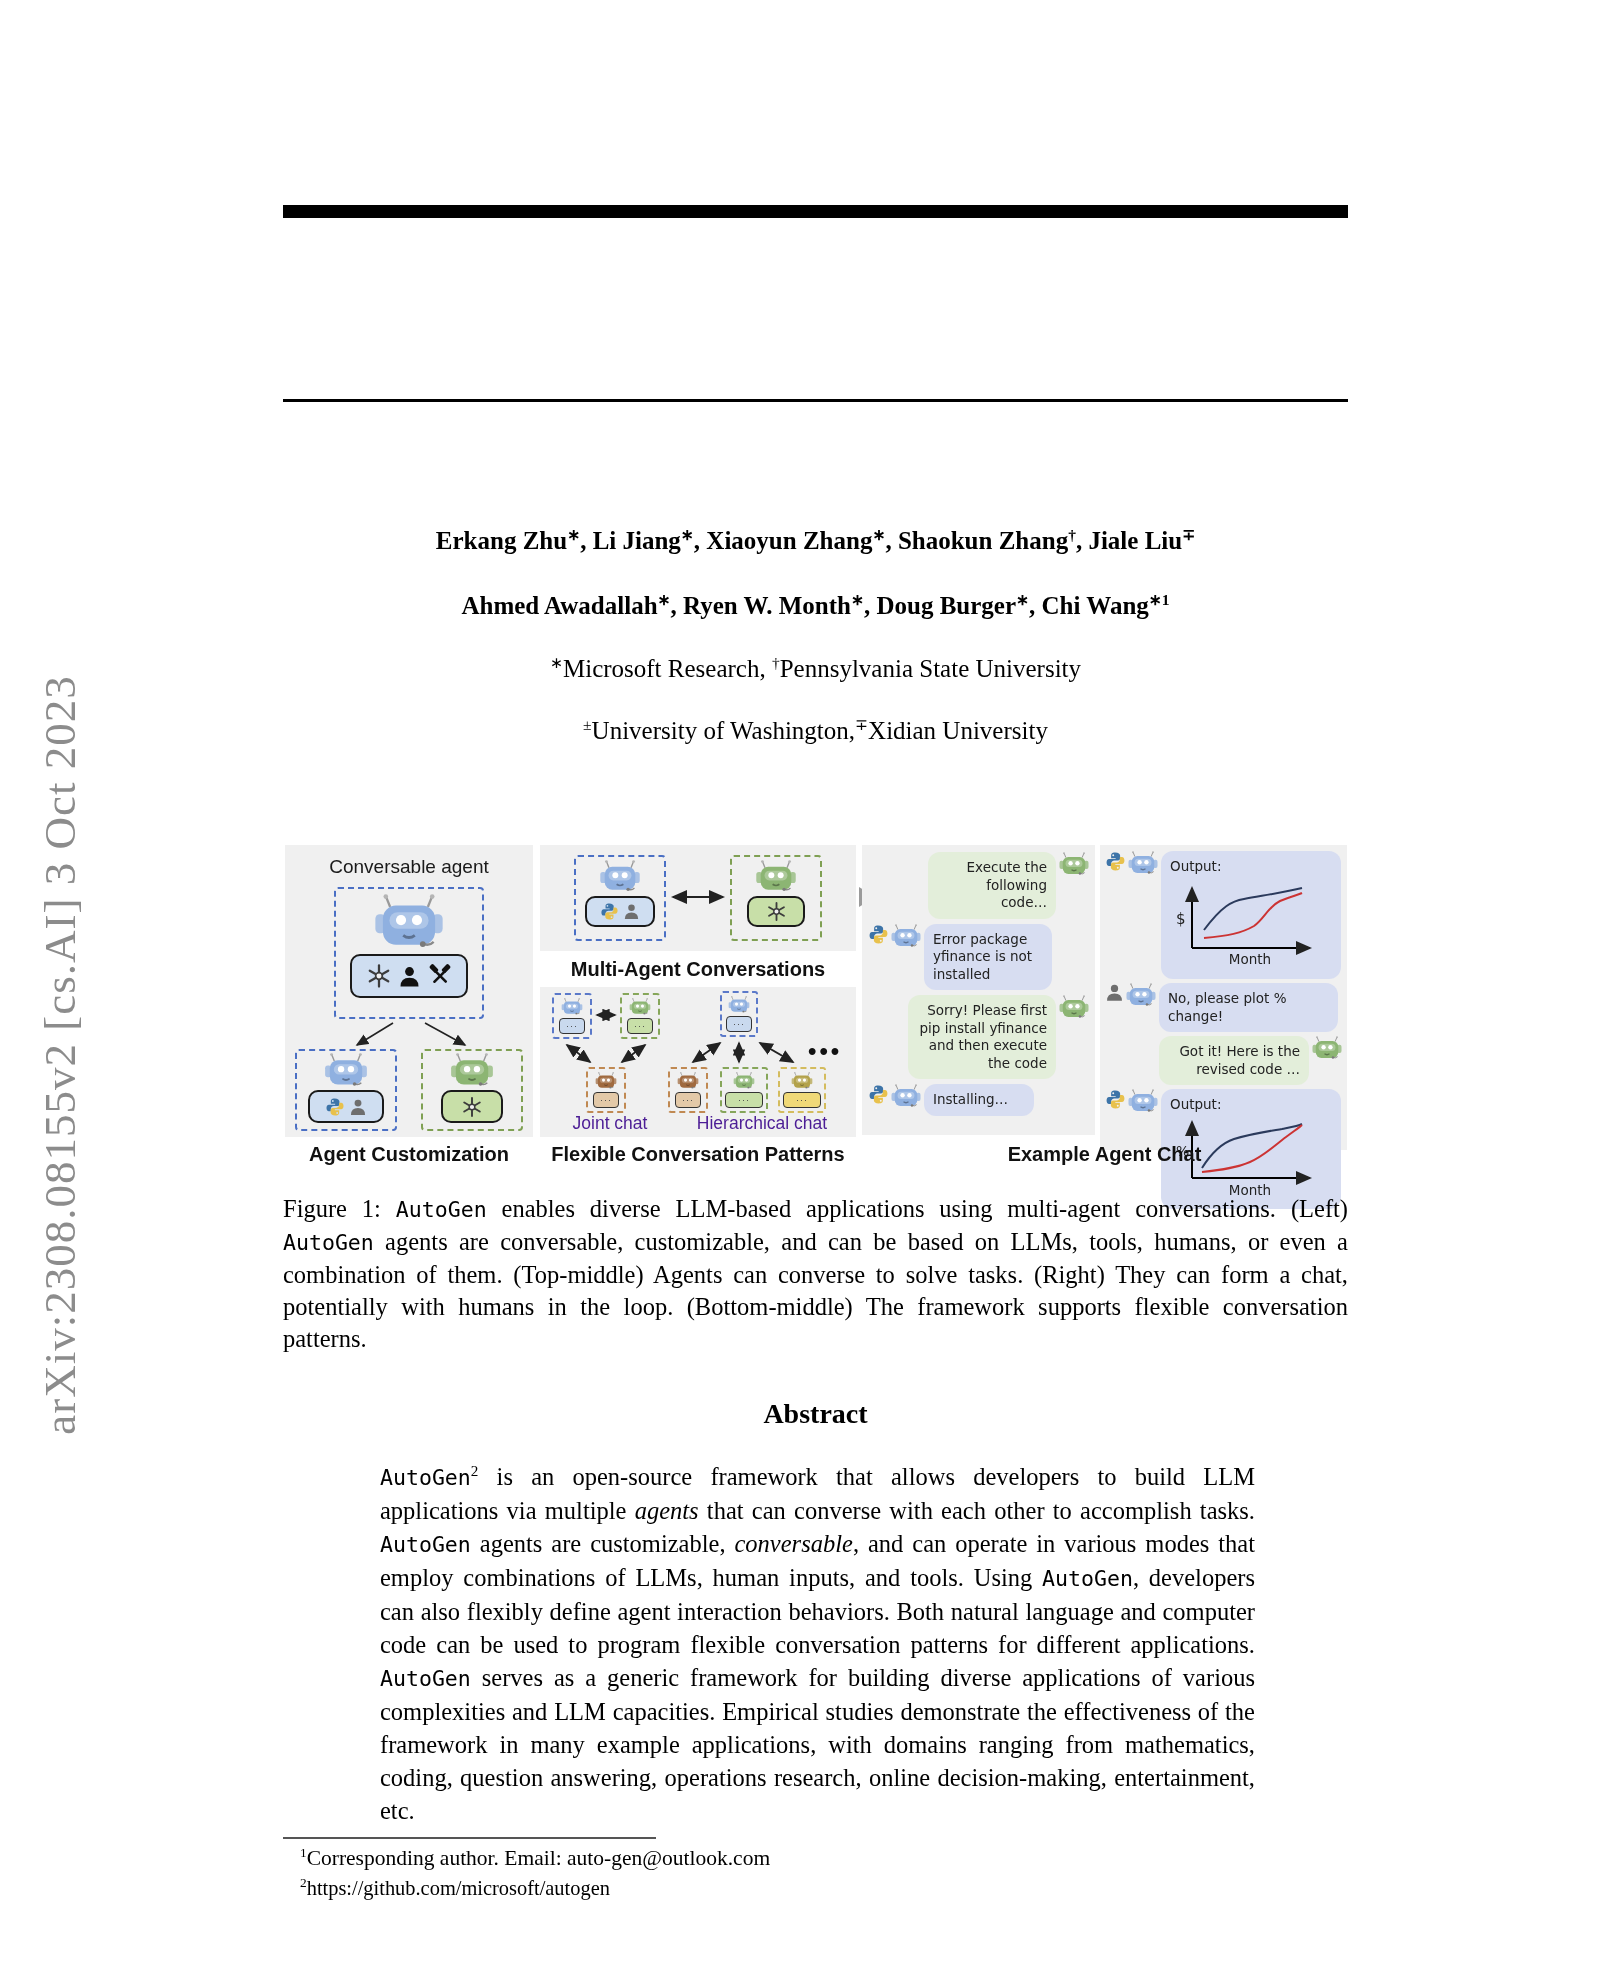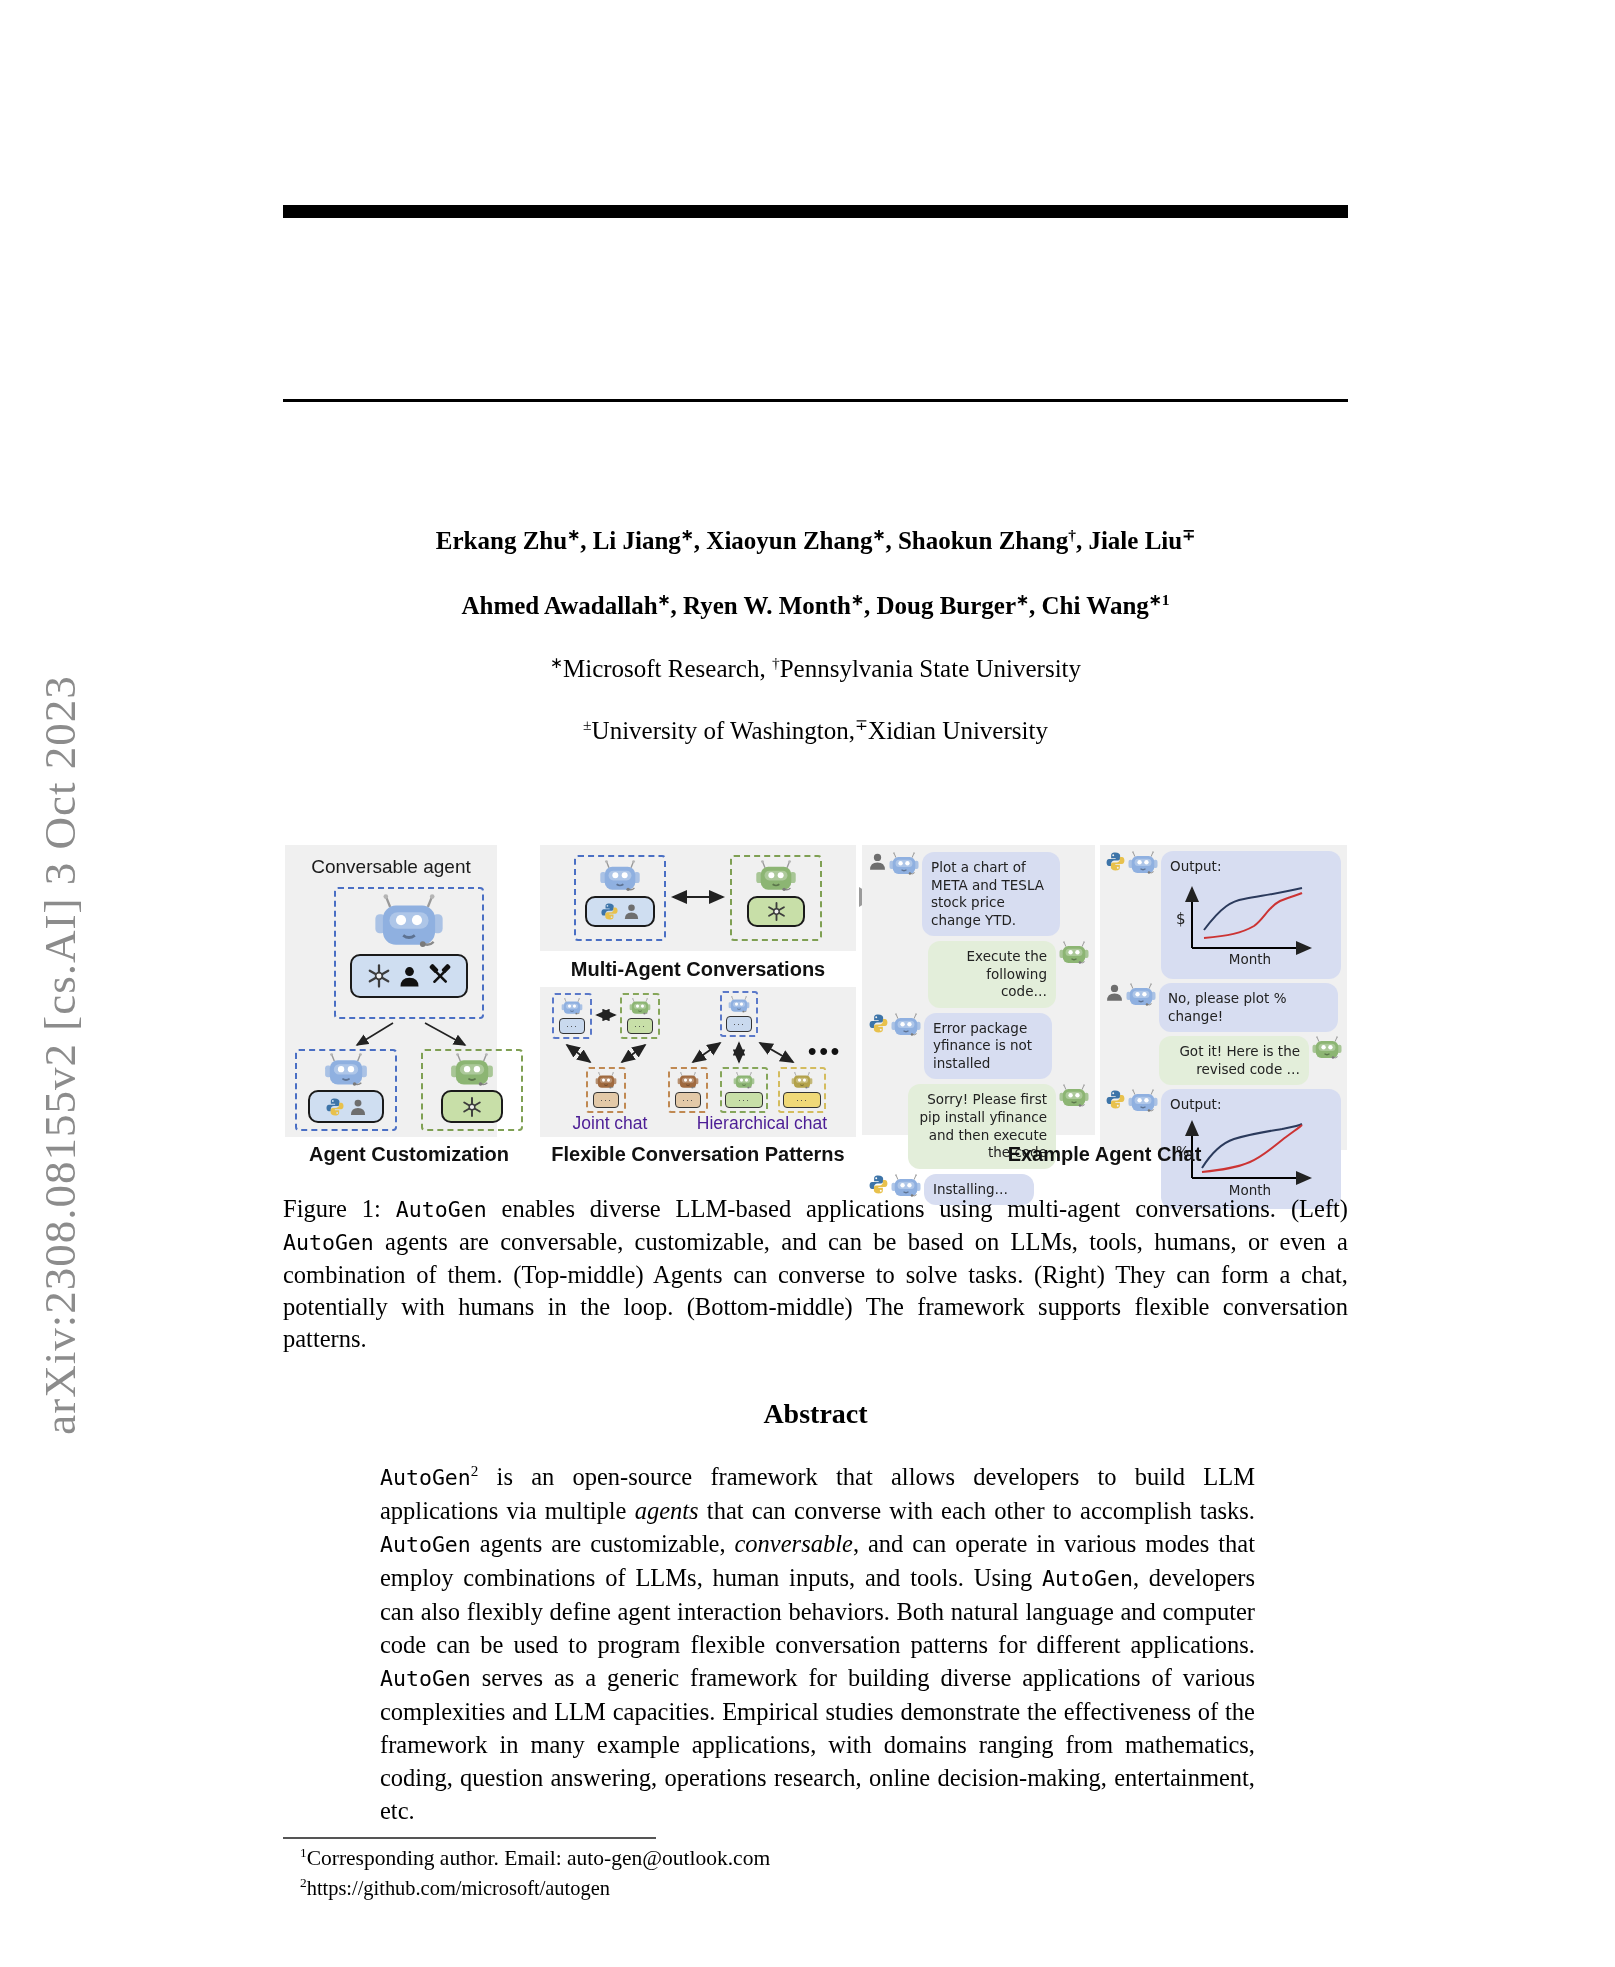--- a/index.html
+++ b/index.html
@@ -148,21 +148,21 @@
   <div class="midrule"></div>
 
   <div class="authors-line rich" style="top:527px;"><span>Erkang Zhu</span><sup>∗</sup><span>, Li Jiang</span><sup>∗</sup><span>, Xiaoyun Zhang</span><sup>∗</sup><span>, Shaokun Zhang</span><sup>†</sup><span>, Jiale Liu</span><sup>∓</sup></div>
   <div class="authors-line rich" style="top:592px;"><span>Ahmed Awadallah</span><sup>∗</sup><span>, Ryen W. Month</span><sup>∗</sup><span>, Doug Burger</span><sup>∗</sup><span>, Chi Wang</span><sup>∗1</sup></div>
 
   <div class="affil-line rich" style="top:655px;"><sup>∗</sup><span>Microsoft Research, </span><sup>†</sup><span>Pennsylvania State University</span></div>
   <div class="affil-line rich" style="top:717px;"><sup>±</sup><span>University of Washington,</span><sup>∓</sup><span>Xidian University</span></div>
 
   <div class="figure">
 
-    <div class="panel" style="left:0; top:0; width:212px; height:292px;">
+    <div class="panel" style="left:0; top:0; width:248px; height:292px;">
       <div style="text-align:center; padding-top:11px; font-size:19px; color:#1a1a1a;">Conversable agent</div>
 
       <div class="dashed dash-blue" style="left:49px; top:42px; width:150px; height:132px;">
         <svg width="70" height="58" viewBox="0 0 48 40" style="display:block; margin:5px auto 0; color:#8fb0e0;">
             <use href="#robot"></use>
           </svg>
         <div class="capsule cap-blue" style="width:118px; height:44px; margin:2px auto 0;">
           <svg width="26" height="26" viewBox="0 0 24 24" style="color:#3c3c3c;">
               <use href="#openai"></use>
             </svg>
@@ -303,31 +303,20 @@
           </svg>
         <div class="mini-cap" style="width:38px;"></div>
       </div>
       <div class="sub-label" style="left:134px; top:126px; width:176px;">Hierarchical chat</div>
 
       <div class="dots" style="left:268px; top:50px;">•••</div>
     </div>
     <div class="fig-label" style="left:230px; top:298px; width:366px;">Flexible Conversation Patterns</div>
 
     <div class="panel chat-col" style="left:577px; top:0; width:233px; height:290px; padding:7px 6px; gap:5px;">
-      <div class="crow">
-        <span class="icons">
-          <svg width="19" height="19" viewBox="0 0 24 24" style="color:#6e6e6e;">
-              <use href="#person"></use>
-            </svg>
-          <svg width="30" height="25" viewBox="0 0 48 40" style="color:#8fb0e0;">
-              <use href="#robot"></use>
-            </svg>
-        </span>
-        <div class="bubble b-blue" style="width:138px;">Plot a chart of META and TESLA stock price change YTD.</div>
-      </div>
       <div class="crow right">
         <div class="bubble b-green" style="width:128px;">Execute the following code…</div>
         <svg width="30" height="25" viewBox="0 0 48 40" style="color:#8cb573;">
             <use href="#robot"></use>
           </svg>
       </div>
       <div class="crow">
         <span class="icons">
           <svg width="21" height="21" viewBox="0 0 24 24">
               <use href="#python"></use>

